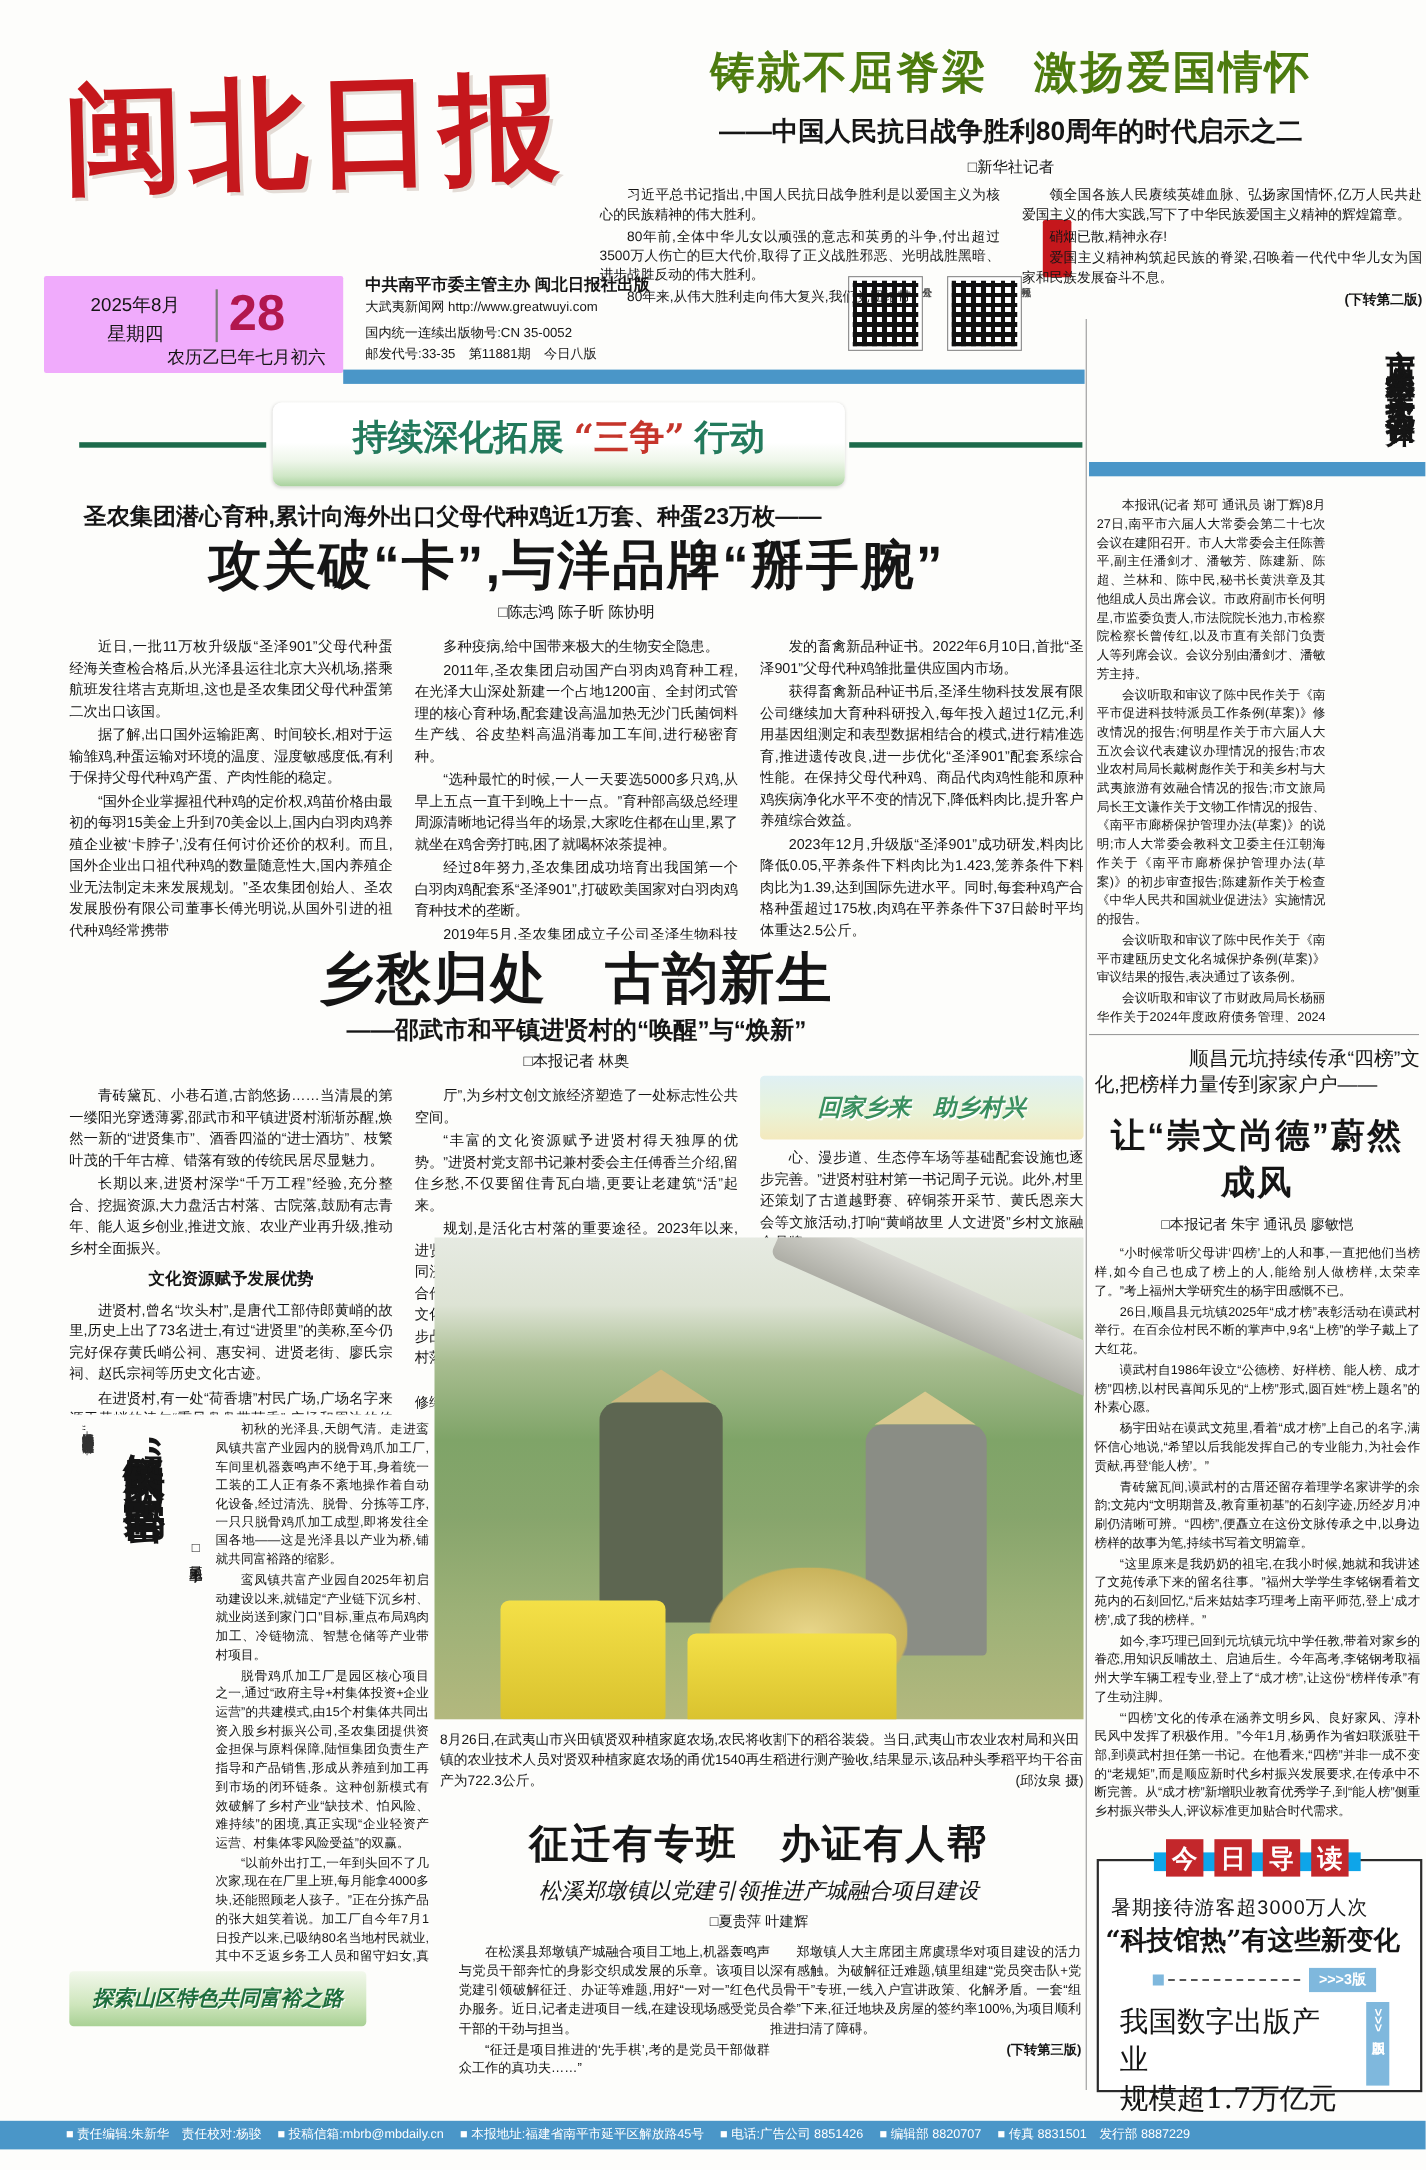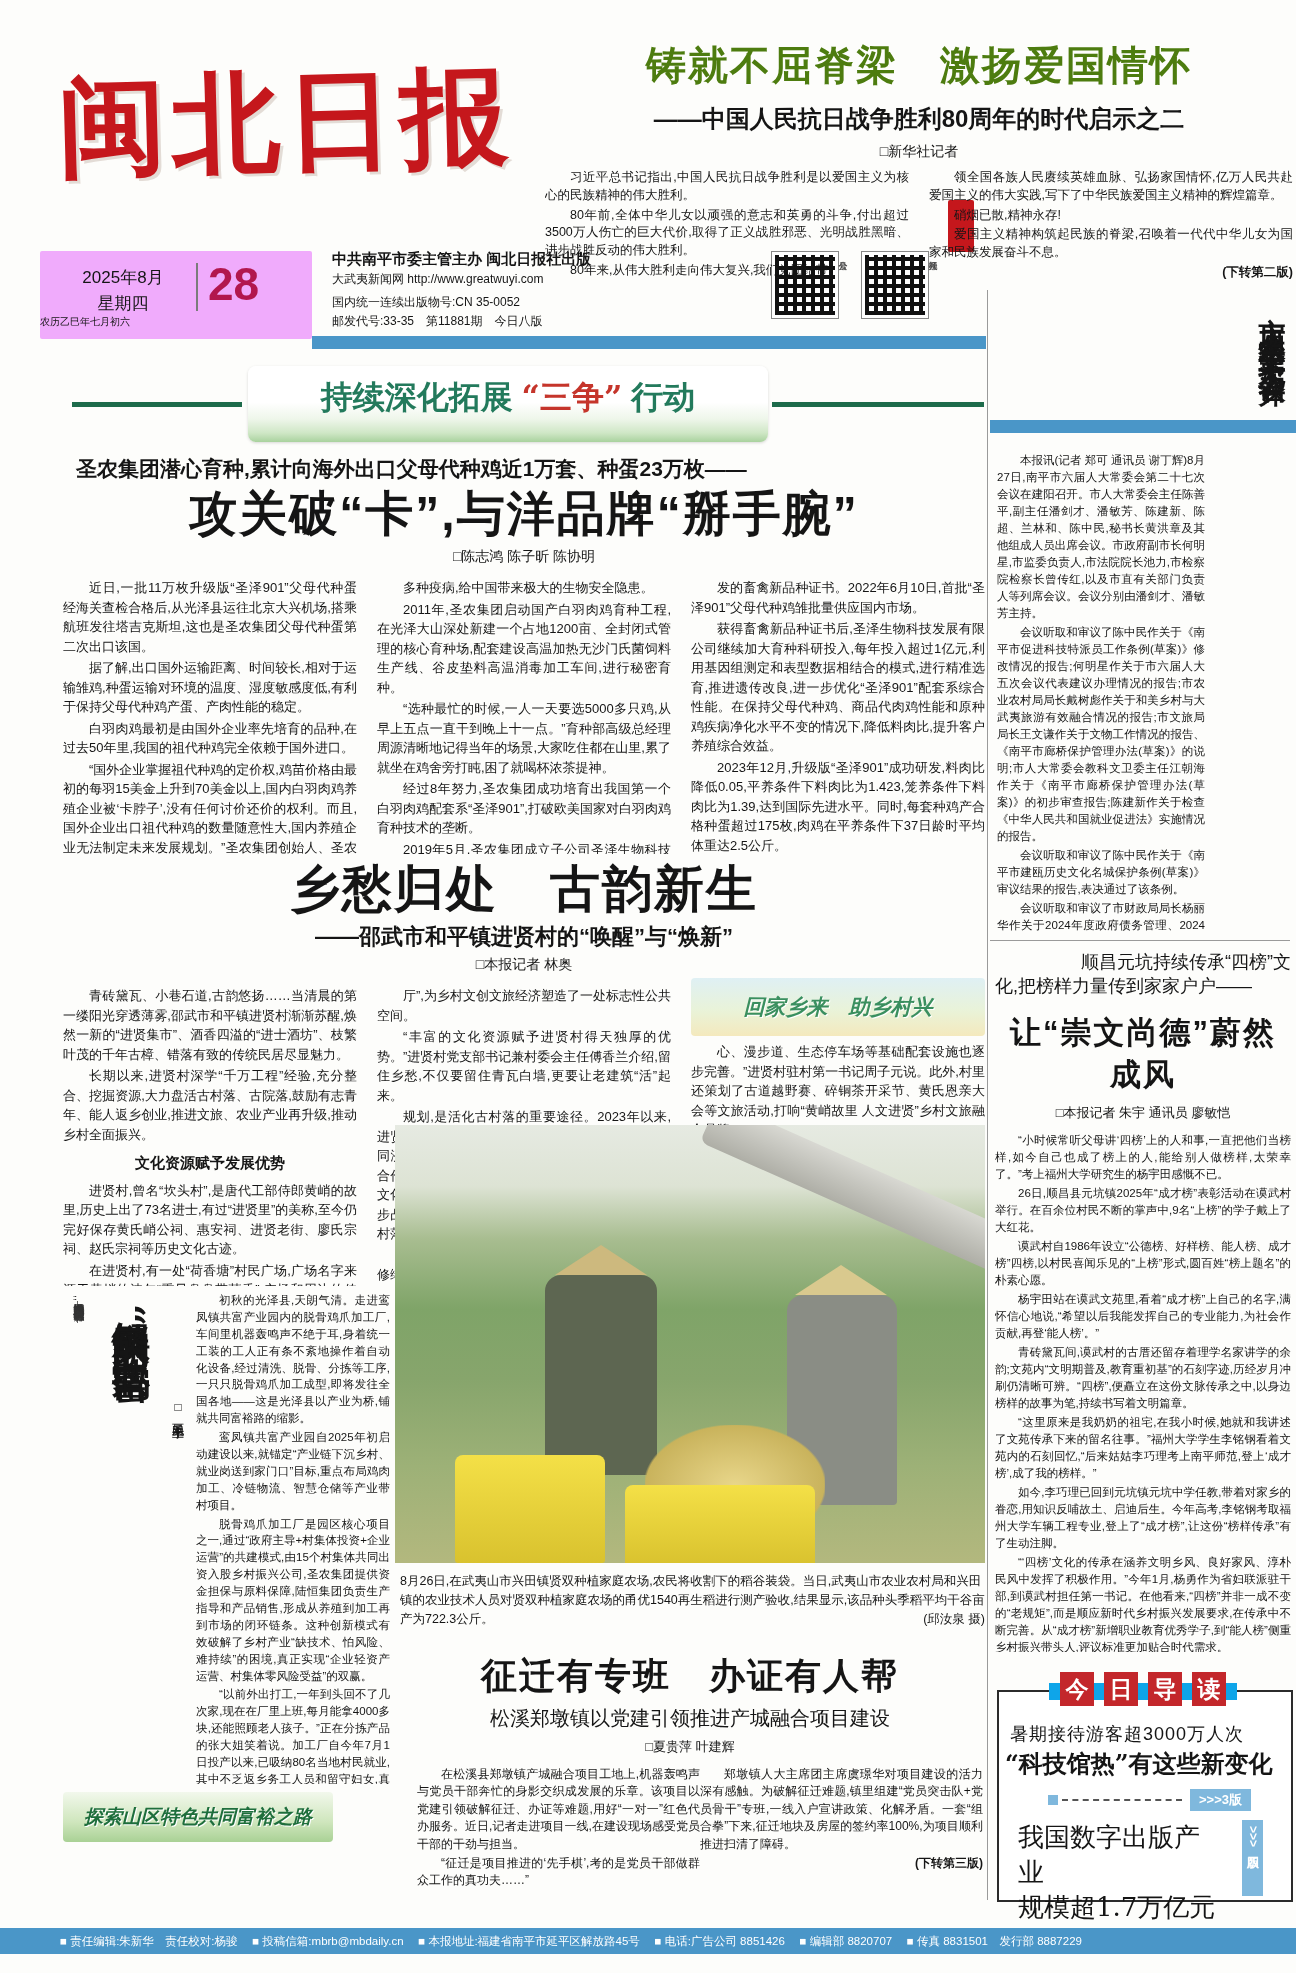--- a/index.html
+++ b/index.html
@@ -52,21 +52,21 @@
 
 <div class="abs masthead" style="left:58px;top:40px;width:470px;font-size:108px;line-height:1.5;">闽北日报</div>
 
 <div class="abs datebox" style="left:40px;top:251px;width:272px;height:88px;">
   <div class="abs" style="left:18px;top:14px;width:130px;font-size:17px;line-height:1.5;text-align:center;">
     <div>2025年8月</div>
     <div>星期四</div>
   </div>
   <div class="abs" style="left:156px;top:12px;width:2px;height:48px;background:#7b7b7b;"></div>
   <div class="abs" style="left:168px;top:6px;font-size:46px;font-weight:900;color:#b2174e;">28</div>
-  <div class="abs" style="left:0;top:64px;width:272px;text-align:left;font-size:10px;">农历乙巳年七月初六</div>
+  <div class="abs" style="left:0;top:64px;width:272px;text-align:center;font-size:16px;padding-left:48px;">农历乙巳年七月初六</div>
 </div>
 
 <div class="abs" style="left:332px;top:250px;width:430px;">
   <div style="font-size:15px;font-weight:bold;">中共南平市委主管主办 闽北日报社出版</div>
   <div style="font-size:12px;margin-top:2px;">大武夷新闻网 http://www.greatwuyi.com</div>
   <div style="font-size:12px;margin-top:6px;">国内统一连续出版物号:CN 35-0052</div>
   <div style="font-size:12px;margin-top:2px;">邮发代号:33-35　第11881期　今日八版</div>
 </div>
 
 <div class="abs qr" style="left:772px;top:252px;width:60px;height:60px;"></div>
@@ -109,21 +109,20 @@
   </div>
 </div>
 
 <div class="abs kicker" style="left:76px;top:455px;width:860px;font-size:21px;">圣农集团潜心育种,累计向海外出口父母代种鸡近1万套、种蛋23万枚——</div>
 <div class="abs headline" style="left:63px;top:482px;width:922px;text-align:center;font-size:48px;">攻关破“卡”,与洋品牌“掰手腕”</div>
 <div class="abs byline" style="left:63px;top:548px;width:922px;">□陈志鸿 陈子昕 陈协明</div>
 
 <div class="abs clip bodytext" style="left:63px;top:578px;width:294px;height:276px;">
     <p class="para">近日,一批11万枚升级版“圣泽901”父母代种蛋经海关查检合格后,从光泽县运往北京大兴机场,搭乘航班发往塔吉克斯坦,这也是圣农集团父母代种蛋第二次出口该国。</p>
     <p class="para">据了解,出口国外运输距离、时间较长,相对于运输雏鸡,种蛋运输对环境的温度、湿度敏感度低,有利于保持父母代种鸡产蛋、产肉性能的稳定。</p>
-    <p class="para">白羽肉鸡最初是由国外企业率先培育的品种,在过去50年里,我国的祖代种鸡完全依赖于国外进口。</p>
     <p class="para">“国外企业掌握祖代种鸡的定价权,鸡苗价格由最初的每羽15美金上升到70美金以上,国内白羽肉鸡养殖企业被‘卡脖子’,没有任何讨价还价的权利。而且,国外企业出口祖代种鸡的数量随意性大,国内养殖企业无法制定未来发展规划。”圣农集团创始人、圣农发展股份有限公司董事长傅光明说,从国外引进的祖代种鸡经常携带</p>
   </div>
 <div class="abs clip bodytext" style="left:377px;top:578px;width:294px;height:276px;">
     <p class="para">多种疫病,给中国带来极大的生物安全隐患。</p>
     <p class="para">2011年,圣农集团启动国产白羽肉鸡育种工程,在光泽大山深处新建一个占地1200亩、全封闭式管理的核心育种场,配套建设高温加热无沙门氏菌饲料生产线、谷皮垫料高温消毒加工车间,进行秘密育种。</p>
     <p class="para">“选种最忙的时候,一人一天要选5000多只鸡,从早上五点一直干到晚上十一点。”育种部高级总经理周源清晰地记得当年的场景,大家吃住都在山里,累了就坐在鸡舍旁打盹,困了就喝杯浓茶提神。</p>
     <p class="para">经过8年努力,圣农集团成功培育出我国第一个白羽肉鸡配套系“圣泽901”,打破欧美国家对白羽肉鸡育种技术的垄断。</p>
     <p class="para">2019年5月,圣农集团成立子公司圣泽生物科技发展有限公司,专门从事白羽肉鸡的育种、扩繁和市场推广工作。2021年12月1日,“圣泽901”获得农业农村部颁</p>
   </div>
 <div class="abs clip bodytext" style="left:691px;top:578px;width:294px;height:276px;">
@@ -227,21 +226,21 @@
   <div class="abs ph-grain" style="left:250px;top:300px;width:180px;height:120px;"></div>
   <div class="abs ph-sack" style="left:60px;top:330px;width:150px;height:108px;"></div>
   <div class="abs ph-sack" style="left:230px;top:360px;width:190px;height:80px;"></div>
 </div>
 <div class="abs" style="left:400px;top:1572px;width:585px;font-size:12.5px;line-height:1.5;">
   <span style="text-indent:2em;display:inline;">8月26日,在武夷山市兴田镇贤双种植家庭农场,农民将收割下的稻谷装袋。当日,武夷山市农业农村局和兴田镇的农业技术人员对贤双种植家庭农场的甬优1540再生稻进行测产验收,结果显示,该品种头季稻平均干谷亩产为722.3公斤。</span>
   <span style="float:right;">(邱汝泉 摄)</span>
 </div>
 
 <div class="abs headline" style="left:395px;top:1652px;width:590px;text-align:center;font-size:36px;font-family:'DejaVu Serif',serif;">征迁有专班　办证有人帮</div>
-<div class="abs" style="left:395px;top:1705px;width:590px;text-align:center;font-size:20px;">松溪郑墩镇以党建引领推进产城融合项目建设</div>
+<div class="abs" style="left:395px;top:1705px;width:590px;text-align:center;font-size:20px;font-style:italic;">松溪郑墩镇以党建引领推进产城融合项目建设</div>
 <div class="abs byline" style="left:395px;top:1738px;width:590px;font-size:13px;">□夏贵萍 叶建辉</div>
 <div class="abs clip" style="left:398px;top:1766px;width:283px;height:156px;font-size:12px;line-height:1.45;margin-left:19px;">
     <p class="para">在松溪县郑墩镇产城融合项目工地上,机器轰鸣声与党员干部奔忙的身影交织成发展的乐章。该项目以党建引领破解征迁、办证等难题,用好“一对一”红色代办服务。近日,记者走进项目一线,在建设现场感受党员干部的干劲与担当。</p>
     <p class="para">“征迁是项目推进的‘先手棋’,考的是党员干部做群众工作的真功夫……”</p>
   </div>
 <div class="abs clip" style="left:700px;top:1766px;width:283px;height:156px;font-size:12px;line-height:1.45;">
   <div>
       <p class="para">郑墩镇人大主席团主席虞璟华对项目建设的活力深有感触。为破解征迁难题,镇里组建“党员突击队+党员骨干”专班,一线入户宣讲政策、化解矛盾。一套“组合拳”下来,征迁地块及房屋的签约率100%,为项目顺利推进扫清了障碍。</p>
     </div>
   <div class="jump" style="font-size:12px;">(下转第三版)</div>

